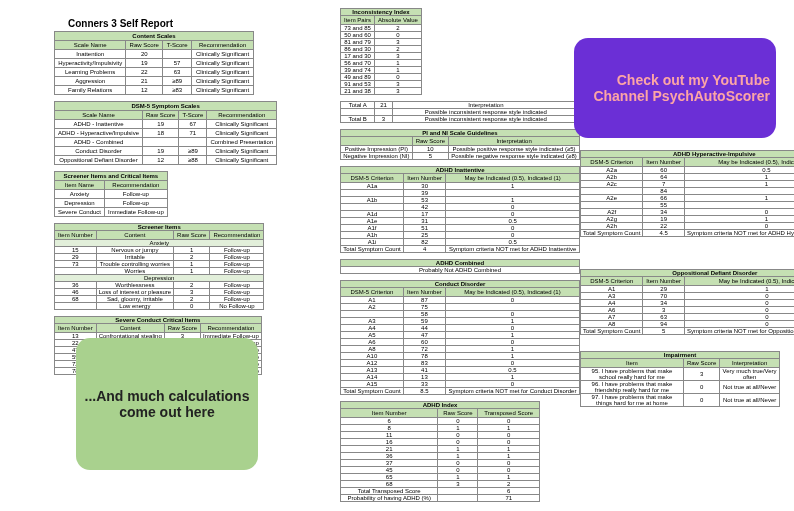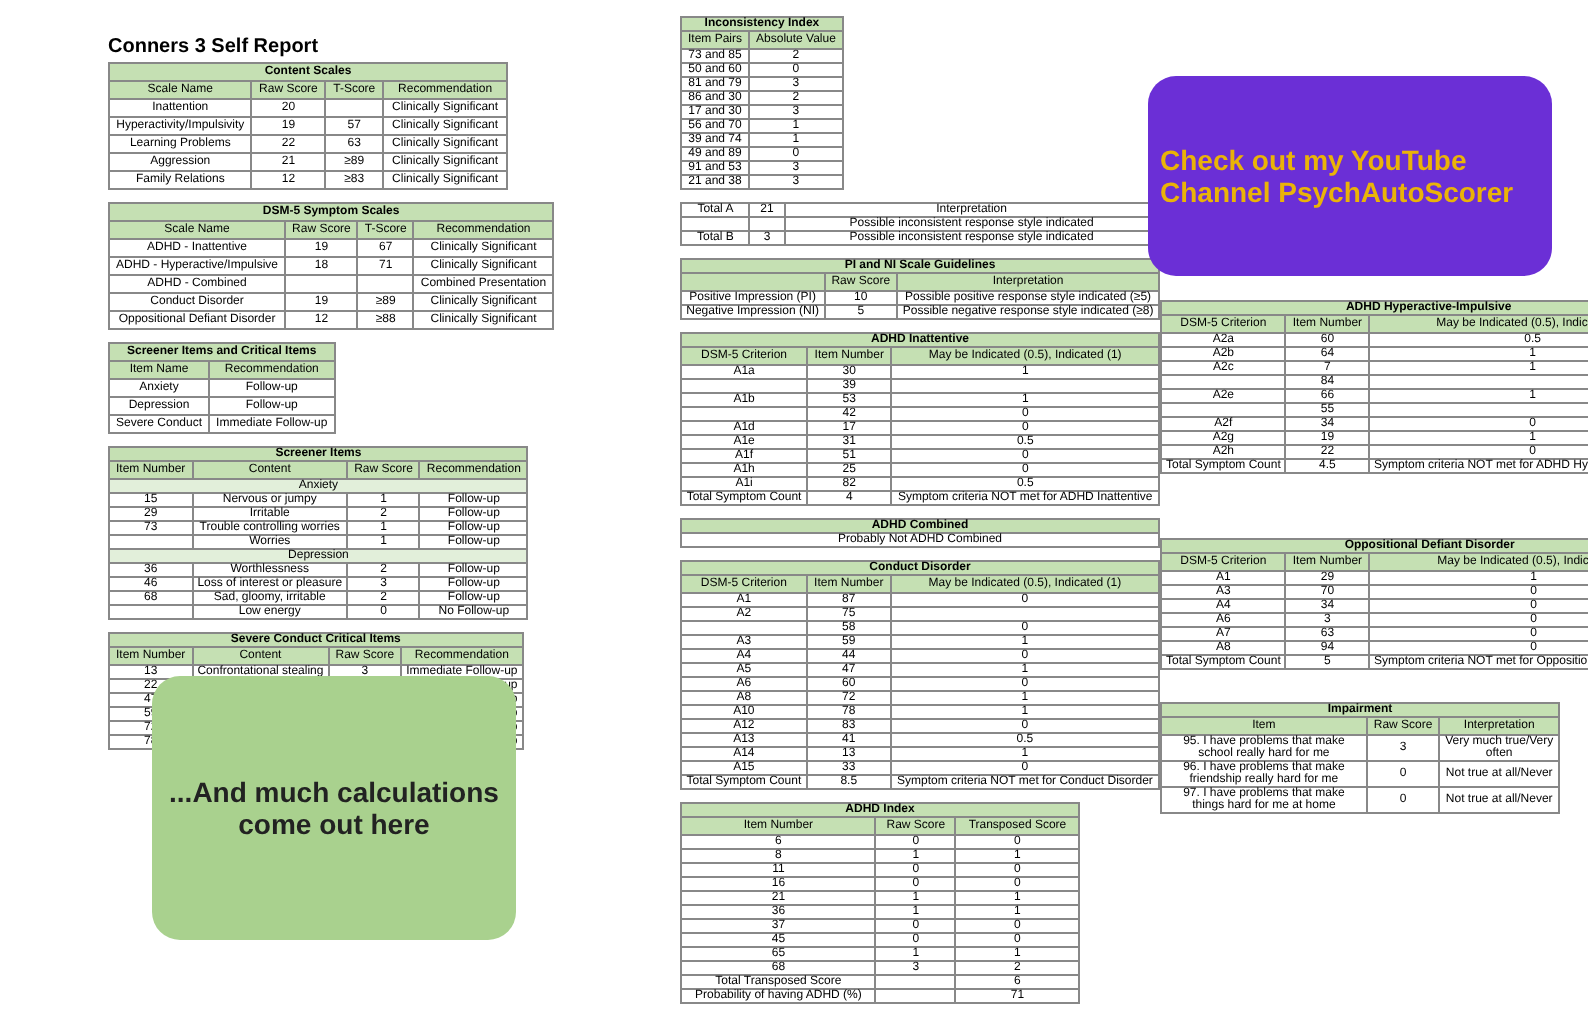--- a/index.html
+++ b/index.html
@@ -5,31 +5,31 @@
   body{margin:0;font-family:Arial,Helvetica,sans-serif;font-size:6px;background:#fff;width:794px;height:511px;position:relative;color:#000}
   table{border-collapse:collapse;background:#fff}
   td,th{border:1px solid #888;padding:1px 3px;text-align:center;font-size:6px;white-space:nowrap}
   th{background:#c5e0b3;font-weight:normal}
   .title td{background:#c5e0b3;font-weight:bold}
   .sec-title{font-weight:bold;font-size:10px;margin:2px 0 2px 54px}
   .col{position:absolute}
   .left{left:54px;top:16px;width:200px}
   .mid{left:340px;top:8px;width:240px}
   .right{left:580px;top:150px;width:200px}
-  .callout-purple{position:absolute;left:574px;top:38px;width:190px;height:88px;background:#6b2fd6;border-radius:14px;color:#eab308;font-size:14px;font-weight:bold;display:flex;align-items:center;justify-content:center;text-align:left;padding:6px}
+  .callout-purple{position:absolute;left:574px;top:38px;width:190px;height:88px;background:#6b2fd6;border-radius:14px;color:#fca5a5;font-size:14px;font-weight:bold;display:flex;align-items:center;justify-content:center;text-align:right;padding:6px}
   .callout-green{position:absolute;left:76px;top:338px;width:170px;height:120px;background:#a9d18e;border-radius:14px;color:#222;font-size:14px;font-weight:bold;display:flex;align-items:center;justify-content:center;text-align:center;padding:6px}
   .tbl{margin-bottom:6px}
   .w0{width:70px}.w1{width:40px}.w3{width:90px}
   .tight td{padding:0 2px}
 </style>
 </head>
 <body>
 
 <div class="col left">
-  <div class="sec-title" style="margin-left:0">Conners 3 Self Report</div>
+  <div class="sec-title" style="margin-left:14px">Conners 3 Self Report</div>
 
   <table class="tbl">
     <tbody>
         <tr class="title">
           <td colspan="4">Content Scales</td>
         </tr>
     <tr>
           <th class="w0">Scale Name</th>
           <th class="w1">Raw Score</th>
           <th class="w1">T-Score</th>

